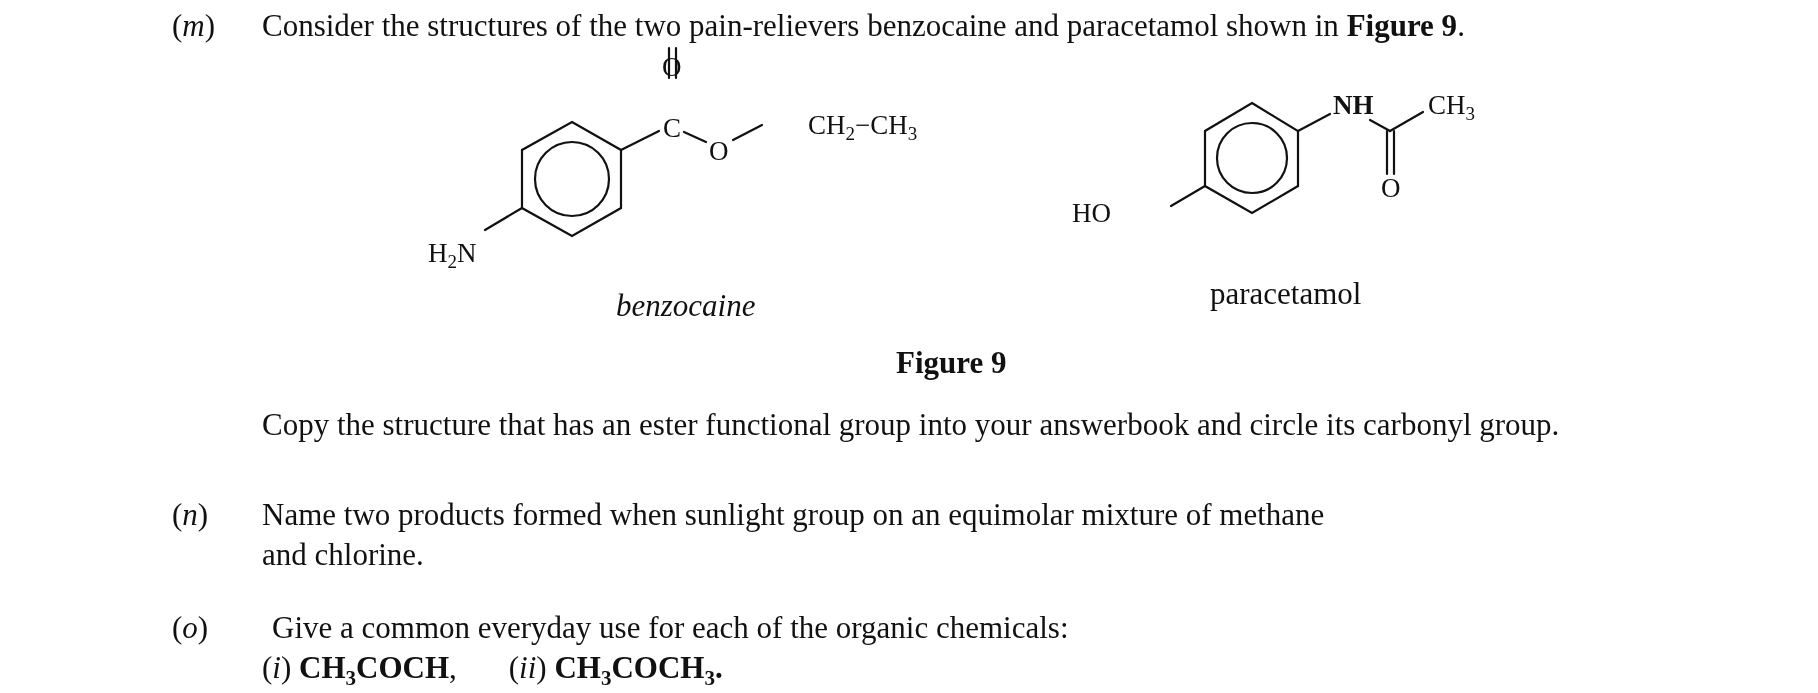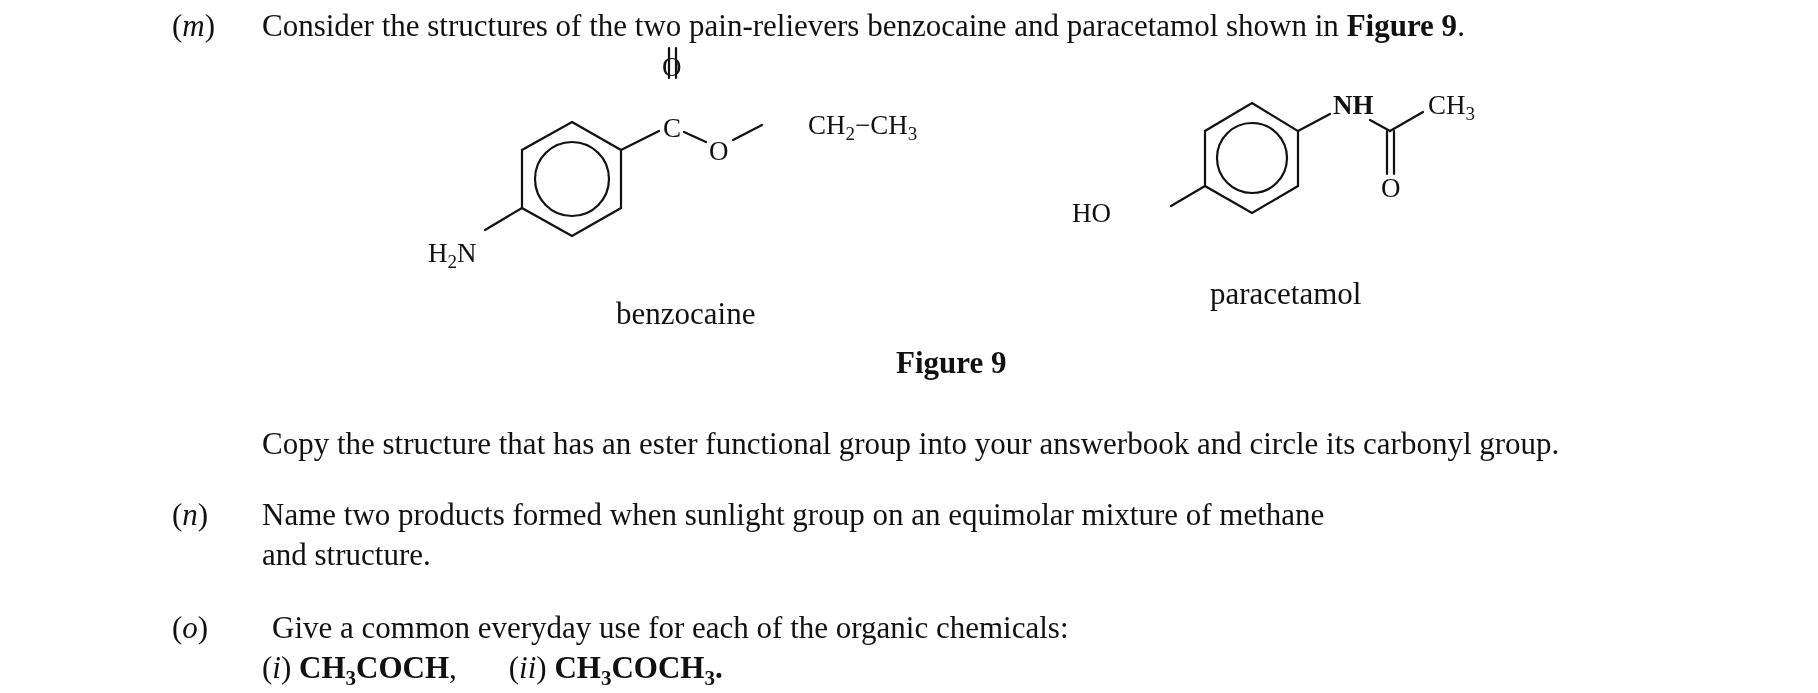--- a/index.html
+++ b/index.html
@@ -63,39 +63,39 @@
 
 <div class="abs chem" style="left:662px; top:52px;">O</div>
 <div class="abs chem" style="left:663px; top:113px;">C</div>
 <div class="abs chem" style="left:709px; top:136px;">O</div>
 <div class="abs chem" style="left:784px; top:110px;margin-left:24px;">
   <span>CH</span><sub>2</sub><span>−</span><span>CH</span><sub>3</sub>
 </div>
 <div class="abs chem" style="left:428px; top:228px;margin-top:10px;">
   <span>H</span><sub>2</sub><span>N</span>
 </div>
-<div class="abs txt" style="left:616px; top:296px;">benzocaine</div>
+<div class="abs txt" style="left:616px; top:288px;font-style:italic;">benzocaine</div>
 
 <div class="abs chem" style="left:1333px; top:90px;font-weight:bold;">NH</div>
 <div class="abs chem" style="left:1428px; top:90px;">
   <span>CH</span><sub>3</sub>
 </div>
 <div class="abs chem" style="left:1381px; top:173px;">O</div>
 <div class="abs chem" style="left:1072px; top:198px;">HO</div>
 <div class="abs txt" style="left:1210px; top:276px;">paracetamol</div>
 
 <div class="abs txt" style="left:896px; top:345px; font-weight:bold;">Figure 9</div>
 
-<div class="abs txt" style="left:262px; top:426px;text-align:right;">Copy the structure that has an ester functional group into your answerbook and circle its carbonyl group.</div>
+<div class="abs txt" style="left:262px; top:407px;text-align:right;">Copy the structure that has an ester functional group into your answerbook and circle its carbonyl group.</div>
 
 <div class="abs qlabel" style="left:172px; top:497px;">
   <span>(</span><i>n</i><span>)</span>
 </div>
 <div class="abs txt" style="left:262px; top:497px;">Name two products formed when sunlight group on an equimolar mixture of methane</div>
-<div class="abs txt" style="left:262px; top:537px;">and structure.</div>
+<div class="abs txt" style="left:262px; top:537px;">and chlorine.</div>
 
 <div class="abs qlabel" style="left:172px; top:610px;">
   <span>(</span><i>o</i><span>)</span>
 </div>
 <div class="abs txt" style="left:272px; top:610px;">Give a common everyday use for each of the organic chemicals:</div>
 <div class="abs txt fx" style="left:262px; top:650px;">
   <span><span>(</span><i>i</i><span>)</span> <b><span>CH</span><sub>3</sub><span>COCH</span></b><span>,</span></span><span style="display:inline-block; width:52px;"></span><span><span>(</span><i>ii</i><span>)</span> <b><span>CH</span><sub>3</sub><span>COCH</span><sub>3</sub><span>.</span></b></span>
 </div>
 
 </body></html>

